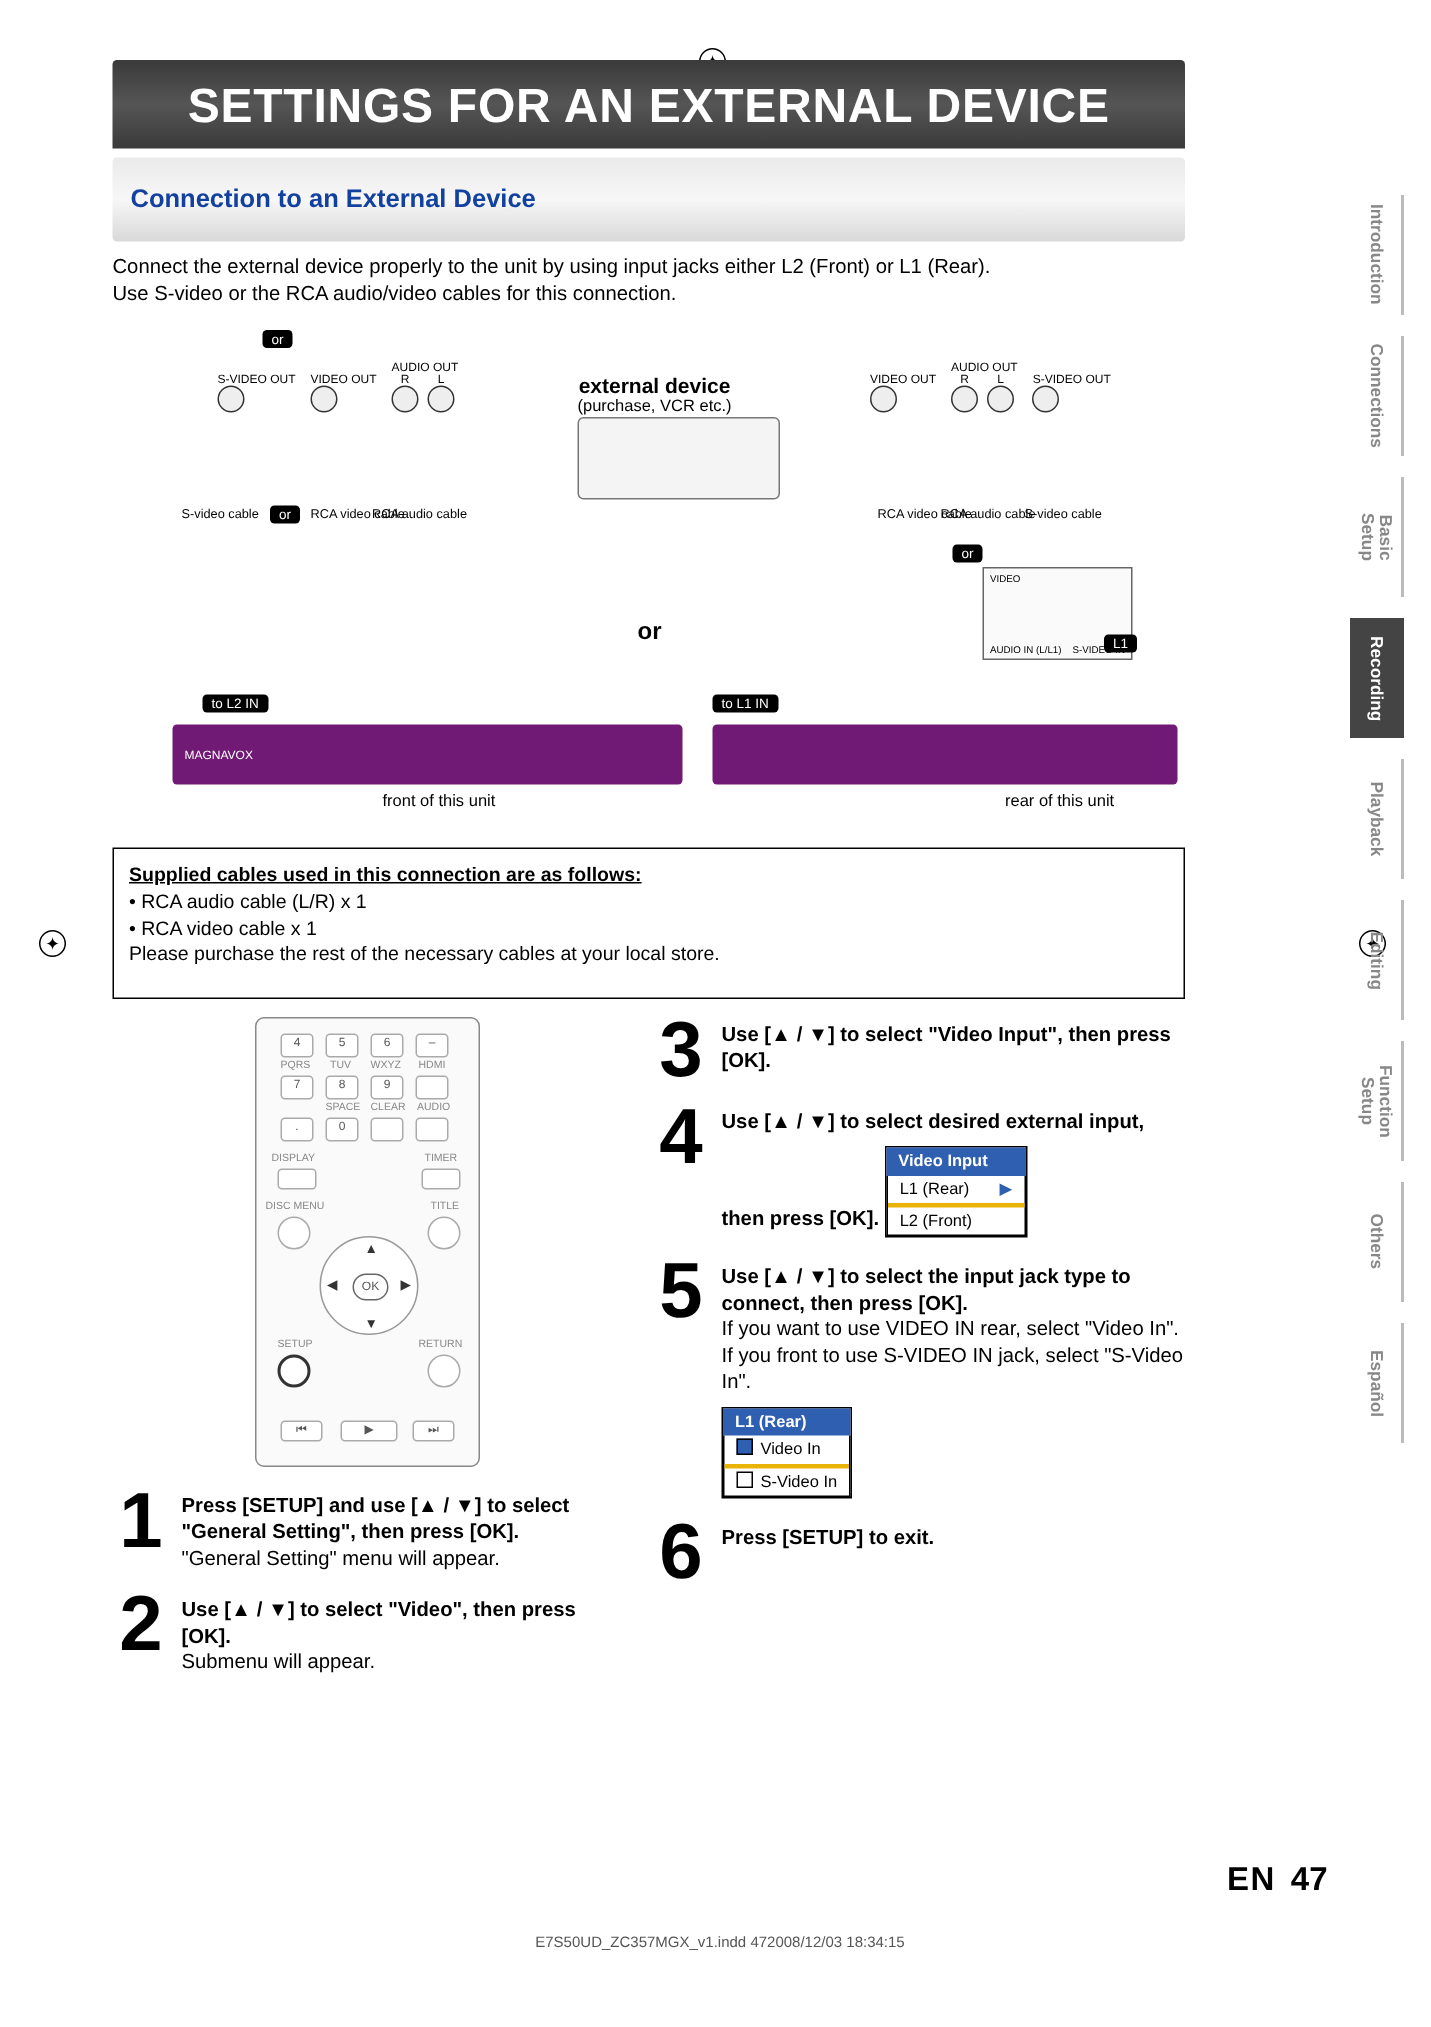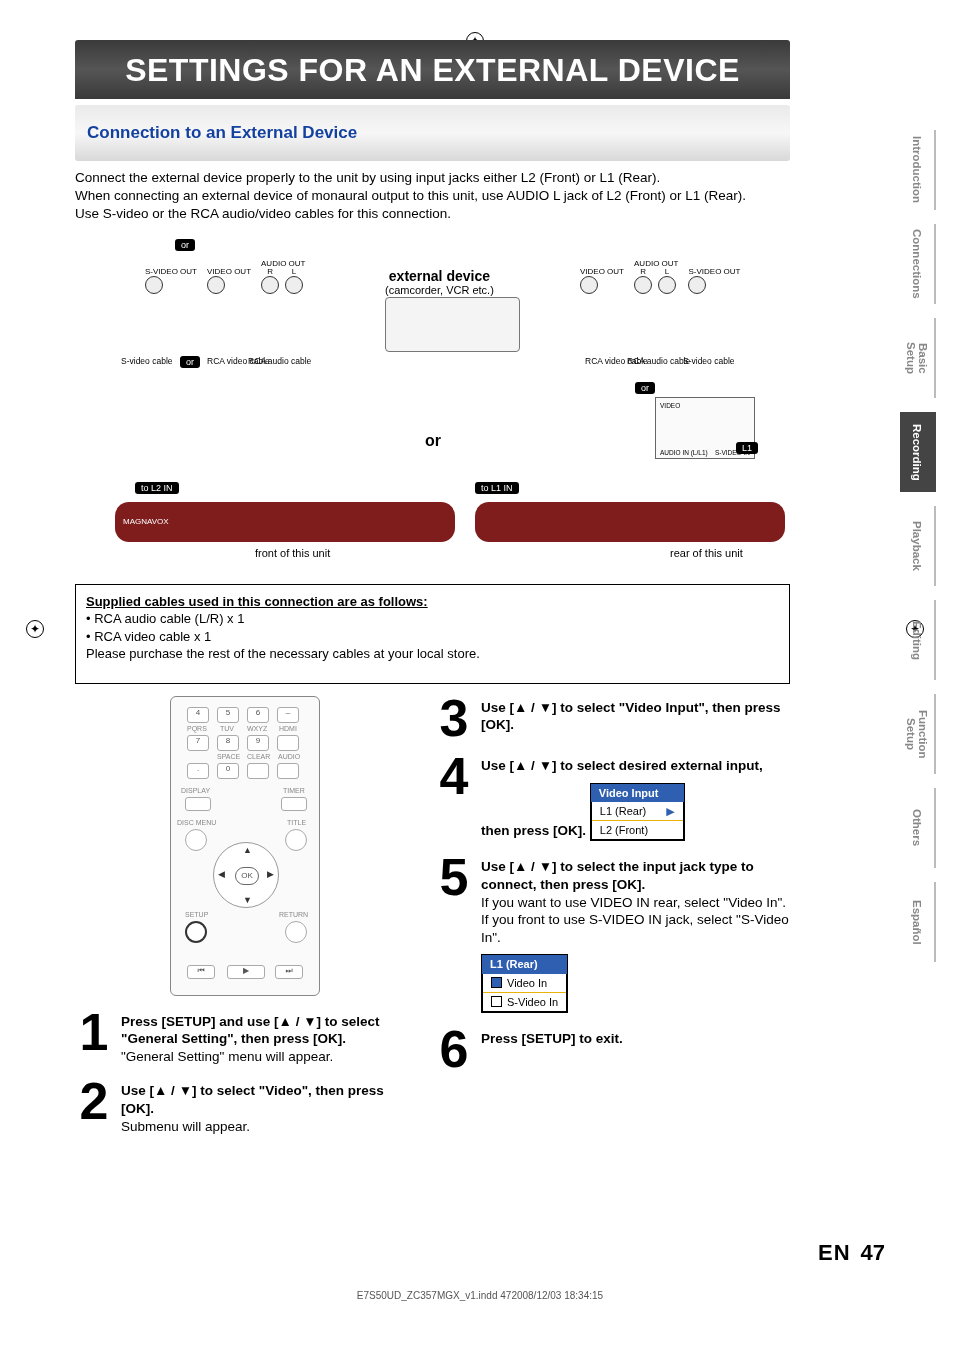--- a/index.html
+++ b/index.html
@@ -69,21 +69,21 @@
   }
   .diagram-area .or-center{
     position:absolute; left:350px; top:190px; font-weight:700; font-size:16px;
   }
   .diagram-area .ext-label{
     position:absolute; left:310px; top:26px; text-align:center;
   }
   .ext-label .b{font-weight:700;font-size:14px;}
   .ext-label .s{font-size:11px;}
   .diagram-area .unit-box{
-    position:absolute; background:#7f1d1d; color:#fff; border-radius:14px;
+    position:absolute; background:#701a75; color:#fff; border-radius:3px;
     height:40px; display:flex;align-items:center;justify-content:flex-start;
     padding:0 8px; font-size:8px;
   }
   .front-unit{ left:40px; top:260px; width:340px; }
   .rear-unit { left:400px; top:260px; width:310px; }
   .diagram-area .cap-front{position:absolute;left:180px;top:305px;font-size:11px;}
   .diagram-area .cap-rear {position:absolute;left:595px;top:305px;font-size:11px;}
   .pill{
     background:#000;color:#fff;border-radius:3px;padding:1px 6px;font-size:9px;
     position:absolute;
@@ -176,21 +176,21 @@
   .step .body b{font-weight:700;}
   .step .body .sub{font-weight:400;}
 
   .menu-box{
     margin-top:6px;
     border:1.5px solid #000;
     font-size:11px;
     display:inline-block;
   }
   .menu-box .hdr{background:#2e5fb0;color:#fff;padding:2px 8px;font-weight:700;}
-  .menu-box .row{padding:2px 8px;border-top:1px solid #eab308;display:flex;justify-content:space-between;gap:20px;align-items:center;}
+  .menu-box .row{padding:2px 8px;border-top:3px solid #eab308;display:flex;justify-content:space-between;gap:20px;align-items:center;}
   .menu-box .row:first-of-type{border-top:none;}
   .play-tri{color:#2e5fb0;font-size:11px;}
   .chk{display:inline-block;width:11px;height:11px;border:1px solid #000;margin-right:5px;vertical-align:-1px;}
   .chk.filled{background:#2e5fb0;}
 
   .side-tabs{
     position:absolute;
     left:825px;
     top:90px;
     width:36px;
@@ -259,32 +259,31 @@
   </div>
 
   <div class="title-bar">SETTINGS FOR AN EXTERNAL DEVICE</div>
 
   <div class="subhead-bar">
     <span>Connection to an External Device</span>
   </div>
 
   <div class="intro-text">
     <div>Connect the external device properly to the unit by using input jacks either L2 (Front) or L1 (Rear).</div>
-    <div>When connecting an external device of monaural output to this unit, use AUDIO L jack of L2 (Front) or L1 (Rear).</div>
     <div>Use S-video or the RCA audio/video cables for this connection.</div>
   </div>
 
   <div class="diagram-area">
     <span class="pill or-pill">or</span>
     <span class="pill or-pill2">or</span>
     <span class="or-pill3">or</span>
 
     <div class="ext-label">
       <div class="b">external device</div>
-      <div class="s">(camcorder, VCR etc.)</div>
+      <div class="s">(purchase, VCR etc.)</div>
     </div>
     <div class="camcorder"></div>
 
     <div class="jacks-left" style="position:absolute;">
       <div style="display:flex;gap:10px;align-items:flex-end;">
         <div style="text-align:center">
           <div class="jack-label">S-VIDEO OUT</div>
           <div class="jack"></div>
         </div>
         <div style="text-align:center">

